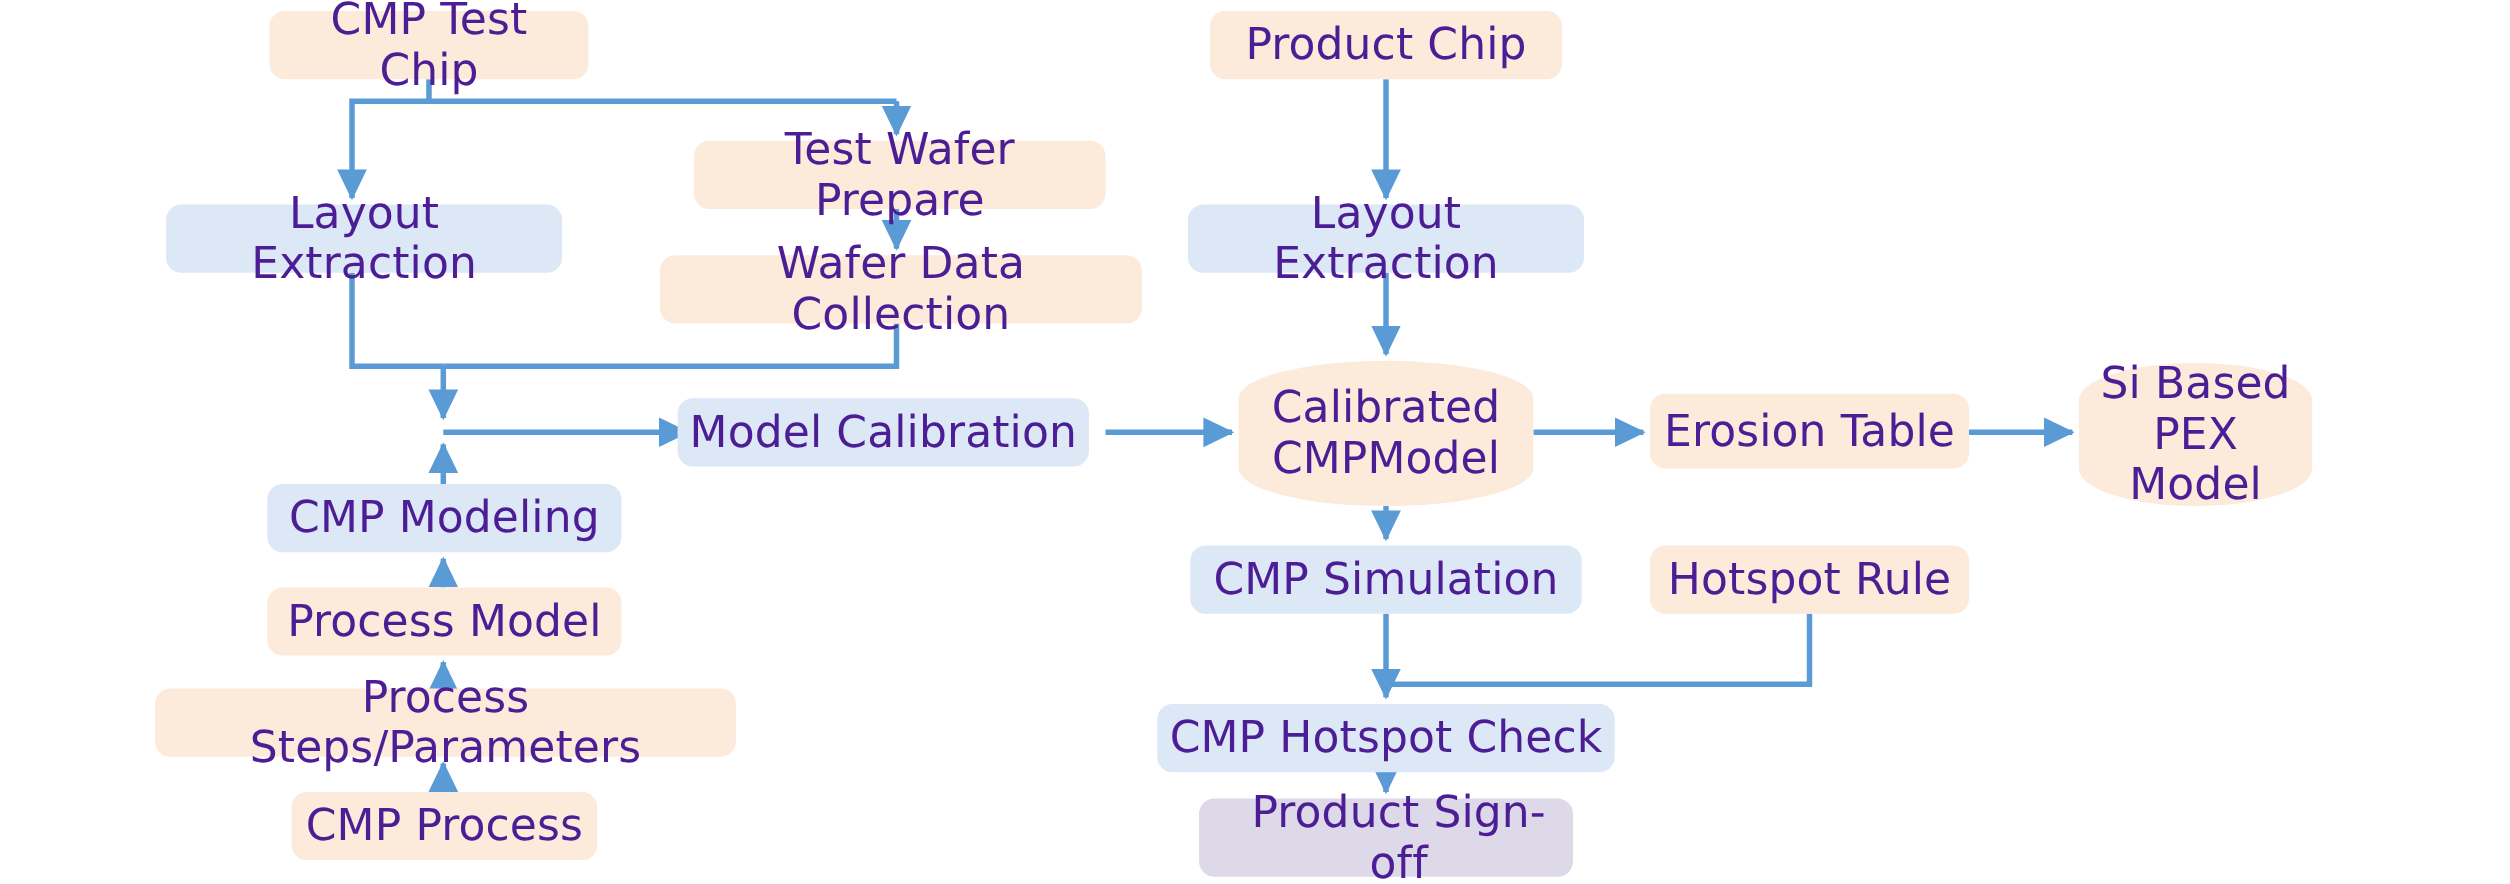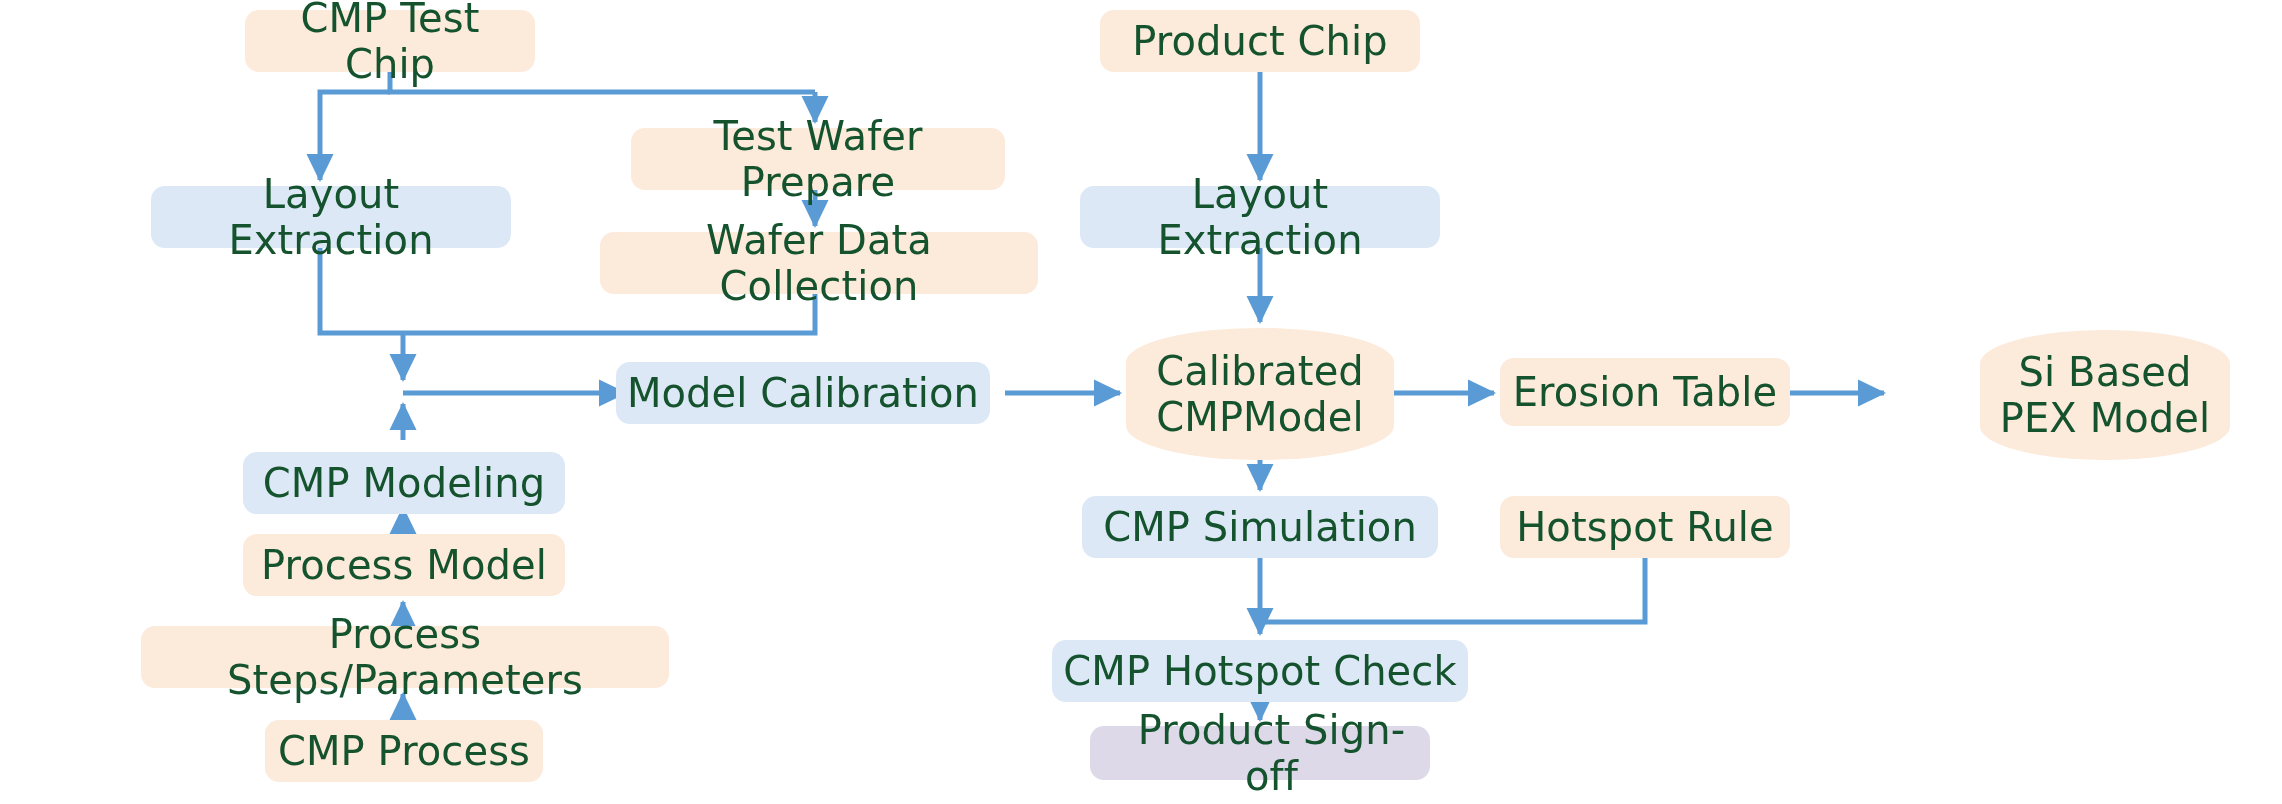--- a/index.html
+++ b/index.html
@@ -25,21 +25,21 @@
     height: 804px;
     pointer-events: none;
   }
   .node {
     position: absolute;
     box-sizing: border-box;
     display: flex;
     align-items: center;
     justify-content: center;
     text-align: center;
-    color: #14532d;
+    color: #4c1d95;
     font-size: 40px;
     line-height: 1.15;
     letter-spacing: 0.1px;
     white-space: pre-line;
     padding: 0 10px;
   }
   .fill-orange { background: #fceadb; }
   .fill-blue   { background: #dce8f6; }
   .fill-purple { background: #ddd9e9; }
 
@@ -101,30 +101,30 @@
 
       <path d="M 1260,702 L 1260,720" marker-end="url(#ah)"></path>
     </g>
   </svg>
 
   <div class="node fill-orange shape-rect" style="left:245px;top:10px;width:290px;height:62px;">CMP Test Chip</div>
   <div class="node fill-orange shape-rect" style="left:631px;top:128px;width:374px;height:62px;">Test Wafer Prepare</div>
   <div class="node fill-blue shape-rect" style="left:151px;top:186px;width:360px;height:62px;">Layout Extraction</div>
   <div class="node fill-orange shape-rect" style="left:600px;top:232px;width:438px;height:62px;">Wafer Data Collection</div>
   <div class="node fill-blue shape-rect" style="left:616px;top:362px;width:374px;height:62px;">Model Calibration</div>
-  <div class="node fill-blue shape-rect" style="left:243px;top:440px;width:322px;height:62px;margin-top:12px;">CMP Modeling</div>
+  <div class="node fill-blue shape-rect" style="left:243px;top:440px;width:322px;height:62px;">CMP Modeling</div>
   <div class="node fill-orange shape-rect" style="left:141px;top:626px;width:528px;height:62px;">Process Steps/Parameters</div>
   <div class="node fill-orange shape-rect" style="left:243px;top:534px;width:322px;height:62px;">Process Model</div>
   <div class="node fill-orange shape-rect" style="left:265px;top:720px;width:278px;height:62px;">CMP Process</div>
 
   <div class="node fill-orange shape-rect" style="left:1100px;top:10px;width:320px;height:62px;">Product Chip</div>
   <div class="node fill-blue shape-rect" style="left:1080px;top:186px;width:360px;height:62px;">Layout Extraction</div>
   <div class="node fill-orange shape-stadium" style="left:1126px;top:328px;width:268px;height:132px;">Calibrated
 CMPModel</div>
   <div class="node fill-orange shape-rect" style="left:1500px;top:358px;width:290px;height:68px;">Erosion Table</div>
-  <div class="node fill-orange shape-stadium" style="left:1980px;top:330px;width:250px;height:130px;">Si Based
+  <div class="node fill-orange shape-stadium" style="left:1890px;top:330px;width:212px;height:130px;">Si Based
 PEX Model</div>
   <div class="node fill-blue shape-rect" style="left:1082px;top:496px;width:356px;height:62px;">CMP Simulation</div>
   <div class="node fill-orange shape-rect" style="left:1500px;top:496px;width:290px;height:62px;">Hotspot Rule</div>
   <div class="node fill-blue shape-rect" style="left:1052px;top:640px;width:416px;height:62px;">CMP Hotspot Check</div>
-  <div class="node fill-purple shape-rect" style="left:1090px;top:726px;width:340px;height:54px;padding-left:33px;">Product Sign-off</div>
+  <div class="node fill-purple shape-rect" style="left:1090px;top:726px;width:340px;height:71px;padding-left:33px;">Product Sign-off</div>
 
 </div>
 
 </body></html>

